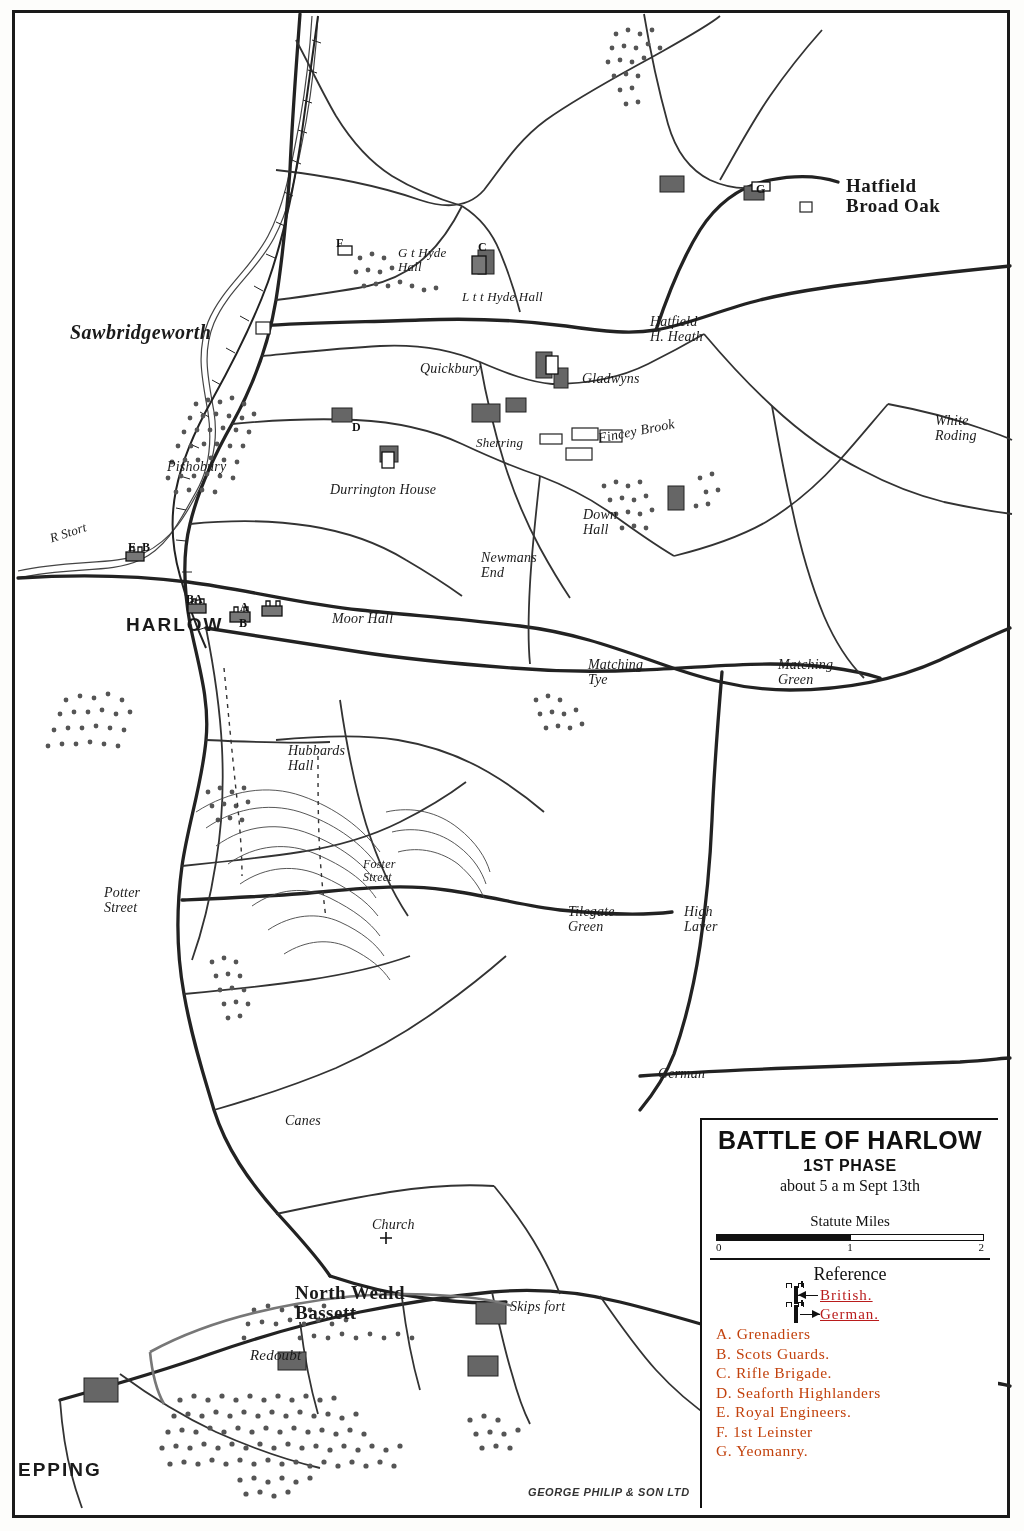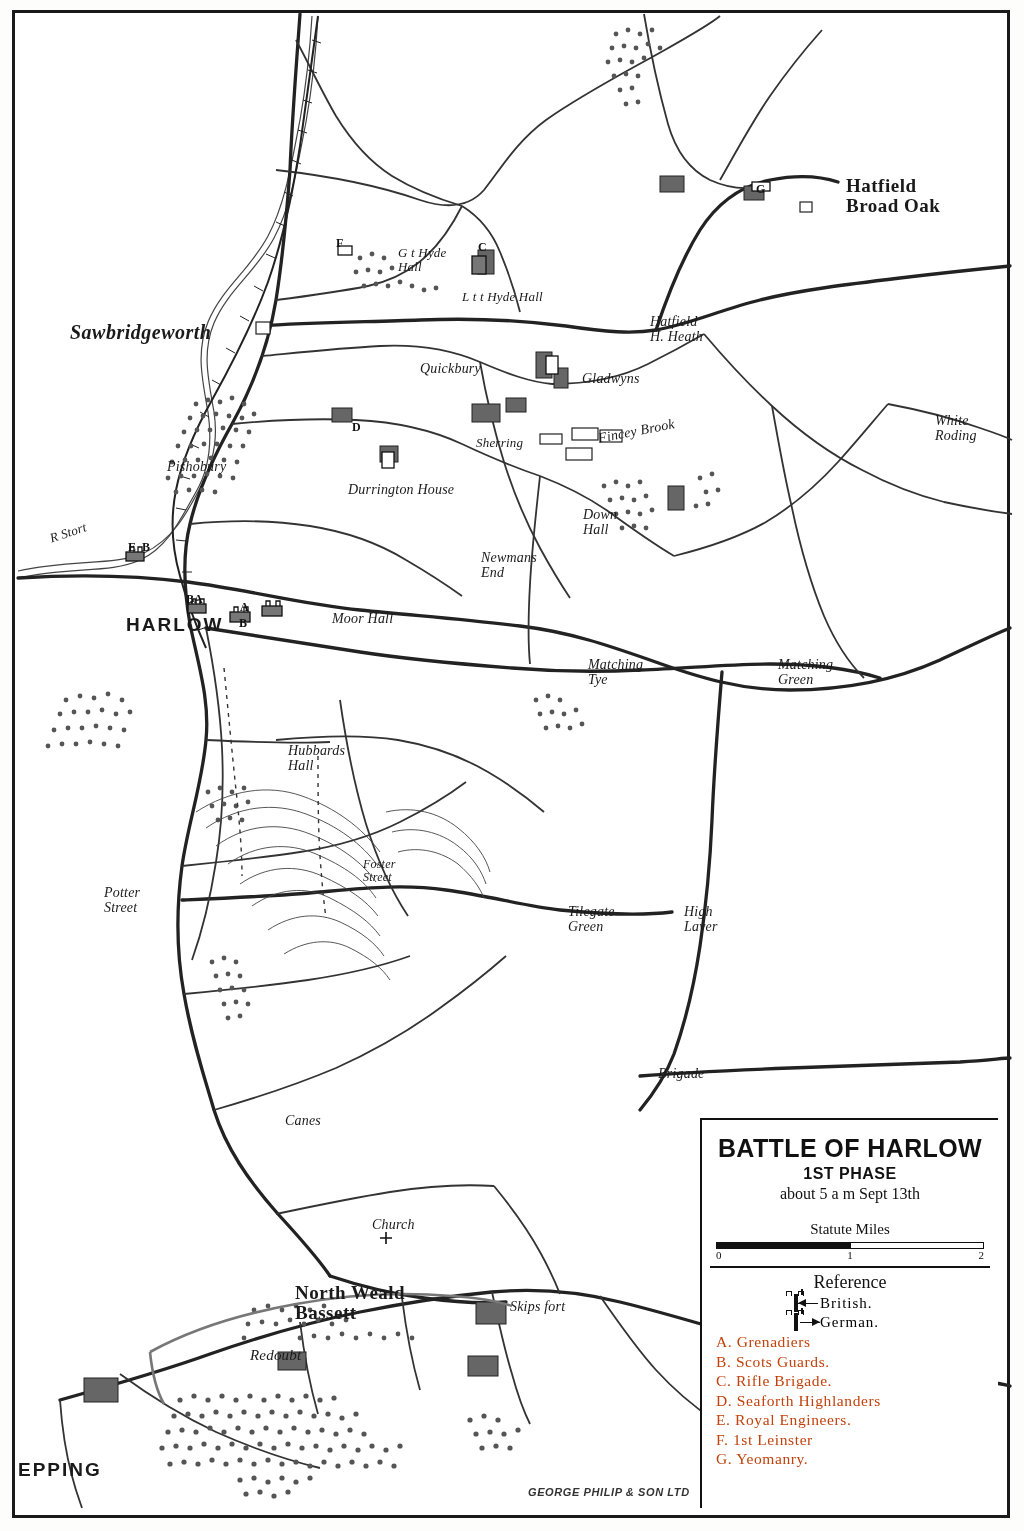--- a/index.html
+++ b/index.html
@@ -64,21 +64,21 @@
     position: absolute;
     left: 700px;
     top: 1118px;
     width: 298px;
     height: 390px;
     background: #ffffff;
     border: 2px solid #111;
     border-right: none;
     border-bottom: none;
     box-sizing: border-box;
-    padding: 14px 8px 4px 8px;
+    padding: 6px 8px 4px 8px;
   }
   #legend .title {
     text-align: center;
     font-weight: bold;
     font-size: 25px;
     letter-spacing: 0.4px;
     color: #111;
     font-family: "Liberation Sans", sans-serif;
   }
   #legend .phase {
@@ -138,22 +138,23 @@
     font-family: "Liberation Serif", serif;
     margin-bottom: 2px;
   }
   .sym-row {
     display: flex;
     align-items: center;
     justify-content: center;
     margin: 2px 0;
     font-size: 15px;
     font-family: "Liberation Serif", serif;
-    color: #000000;
+    color: #b91c1c;
     letter-spacing: 1px;
+    text-decoration: underline;
   }
   .sym-row .sym-label { min-width: 86px; }
   .sym {
     display: inline-block;
     position: relative;
   }
   .sym-block {
     width: 19px; height: 11px;
     border: 1.5px solid #111;
     background: #777;
@@ -709,42 +710,42 @@
     <div class="place-label" style="left:462px; top:290px; font-size:13px;">L t t Hyde Hall</div>
     <div class="place-label" style="left:650px; top:315px; font-size:14px;">Hatfield
 H. Heath</div>
     <div class="place-label" style="left:420px; top:362px; font-size:14px;">Quickbury</div>
     <div class="place-label" style="left:582px; top:372px; font-size:14px;">Gladwyns</div>
     <div class="place-label" style="left:935px; top:414px; font-size:14px;">White
 Roding</div>
     <div class="place-label" style="left:155px; top:460px; font-size:14px;margin-left:12px;">Pishobury</div>
     <div class="place-label" style="left:476px; top:436px; font-size:13px;">Sherring</div>
     <div class="place-label" style="left:597px; top:432px; font-size:14px; transform:rotate(-11deg); transform-origin:left top;">Fincey Brook</div>
-    <div class="place-label" style="left:348px; top:483px; font-size:14px;">Durrington House</div>
+    <div class="place-label" style="left:330px; top:483px; font-size:14px;">Durrington House</div>
     <div class="place-label" style="left:583px; top:508px; font-size:14px;">Down
 Hall</div>
     <div class="place-label" style="left:481px; top:551px; font-size:14px;">Newmans
 End</div>
     <div class="place-label" style="left:48px; top:532px; font-size:13px; transform:rotate(-18deg); transform-origin:left top;">R Stort</div>
     <div class="place-label" style="left:332px; top:612px; font-size:14px;">Moor Hall</div>
     <div class="place-label" style="left:588px; top:658px; font-size:14px;">Matching
 Tye</div>
     <div class="place-label" style="left:778px; top:658px; font-size:14px;">Matching
 Green</div>
     <div class="place-label" style="left:288px; top:744px; font-size:14px;">Hubbards
 Hall</div>
     <div class="place-label" style="left:363px; top:858px; font-size:12px;">Foster
 Street</div>
     <div class="place-label" style="left:104px; top:886px; font-size:14px;">Potter
 Street</div>
     <div class="place-label" style="left:568px; top:905px; font-size:14px;">Tilegate
 Green</div>
     <div class="place-label" style="left:684px; top:905px; font-size:14px;">High
 Laver</div>
-    <div class="place-label" style="left:658px; top:1067px; font-size:14px;">Brigade</div>
+    <div class="place-label" style="left:658px; top:1067px; font-size:14px;">German</div>
     <div class="place-label" style="left:285px; top:1114px; font-size:14px;">Canes</div>
     <div class="place-label" style="left:372px; top:1218px; font-size:14px;">Church</div>
     <div class="place-label" style="left:510px; top:1300px; font-size:14px;">Skips fort</div>
     <div class="place-label" style="left:250px; top:1348px; font-size:15px;">Redoubt</div>
   </div>
 
   <div id="unit-letters-layer">
     <div class="unit-letter" style="left:240px; top:600px;">A</div>
     <div class="unit-letter" style="left:239px; top:616px;">B</div>
     <div class="unit-letter" style="left:186px; top:592px;">BA</div>

